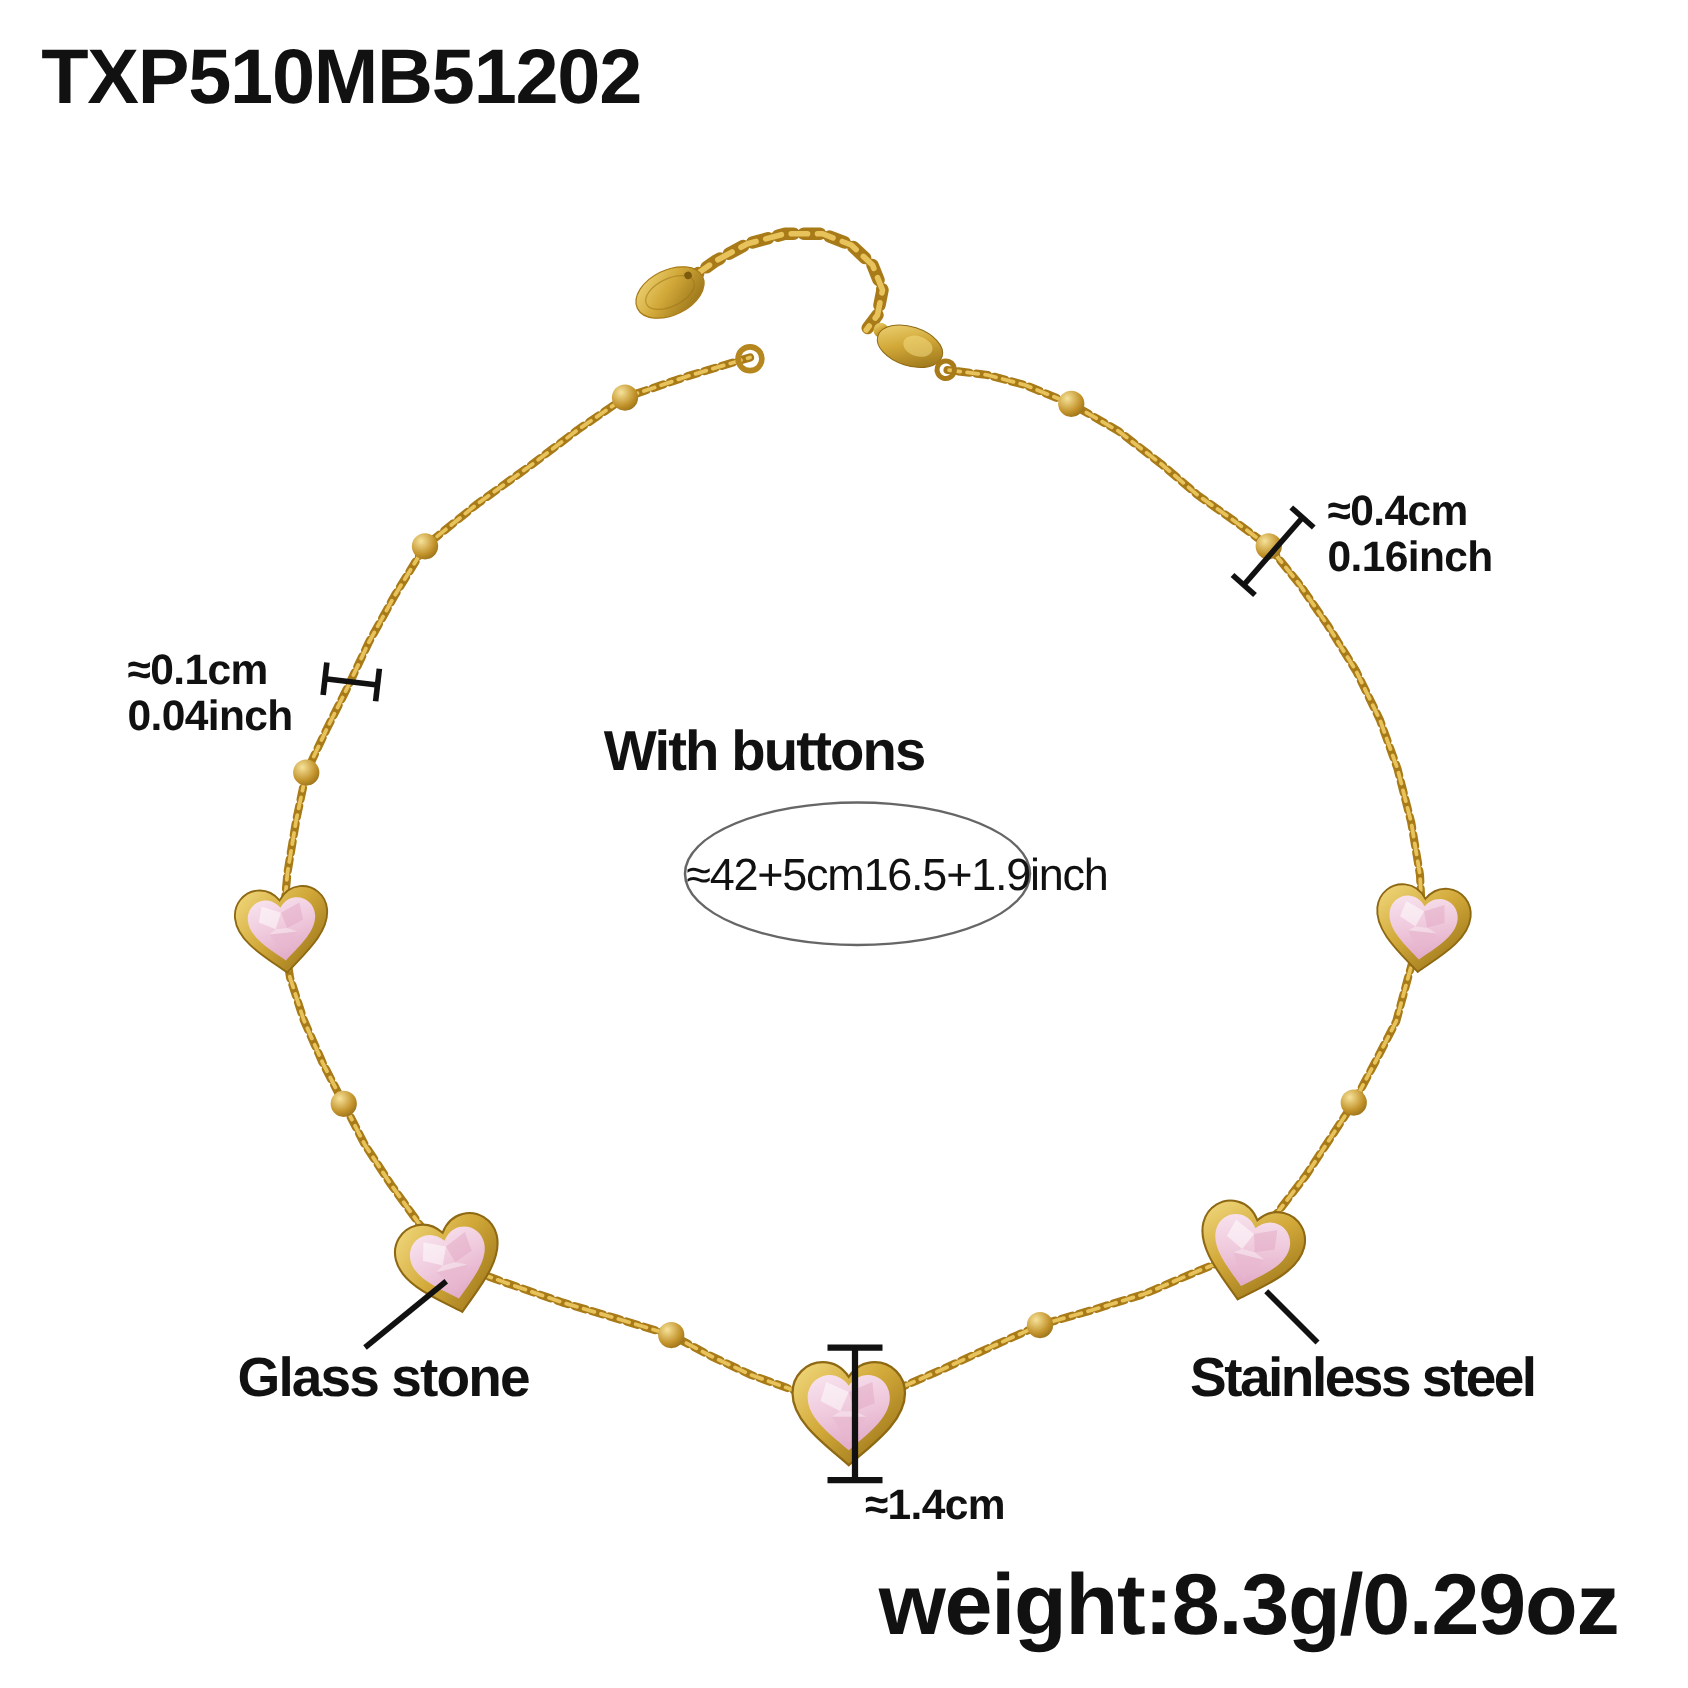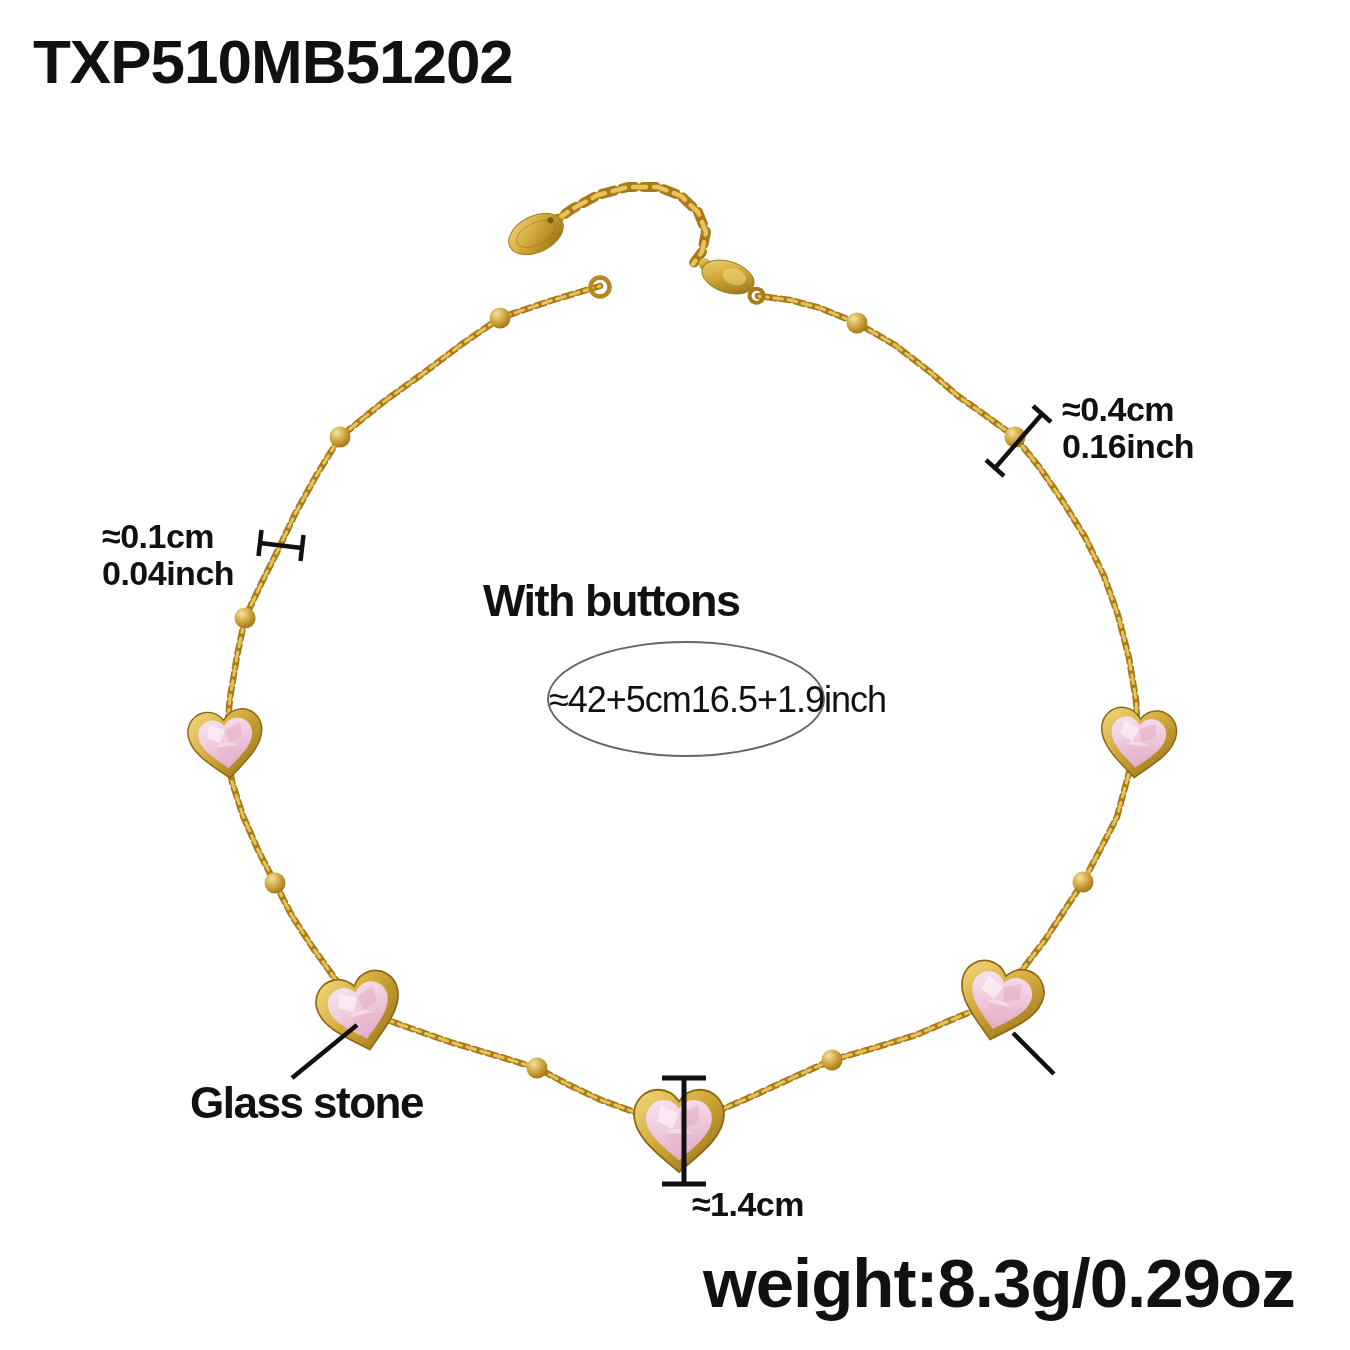--- a/index.html
+++ b/index.html
@@ -155,19 +155,20 @@
 
   <div class="txt with-buttons">With buttons</div>
 
   <div class="len-ellipse">
     <div>≈42+5cm</div>
     <div>16.5+1.9inch</div>
   </div>
 
   <div class="txt mat-label glass-stone">Glass stone</div>
 
+  <div class="txt mat-label stainless">Stainless steel</div>
 
   <div class="txt ann ann-pendant">
     <div>≈1.4cm</div>
   </div>
 
   <div class="txt weight">weight:8.3g/0.29oz</div>
 </div>
 
 </body></html>

